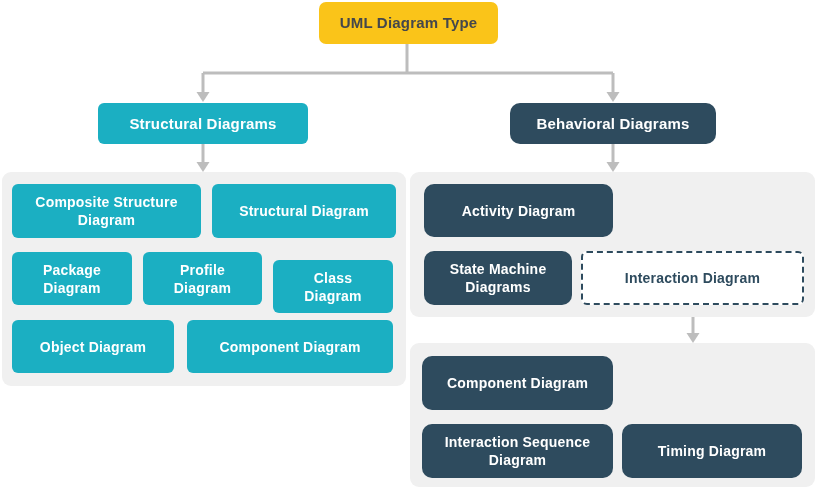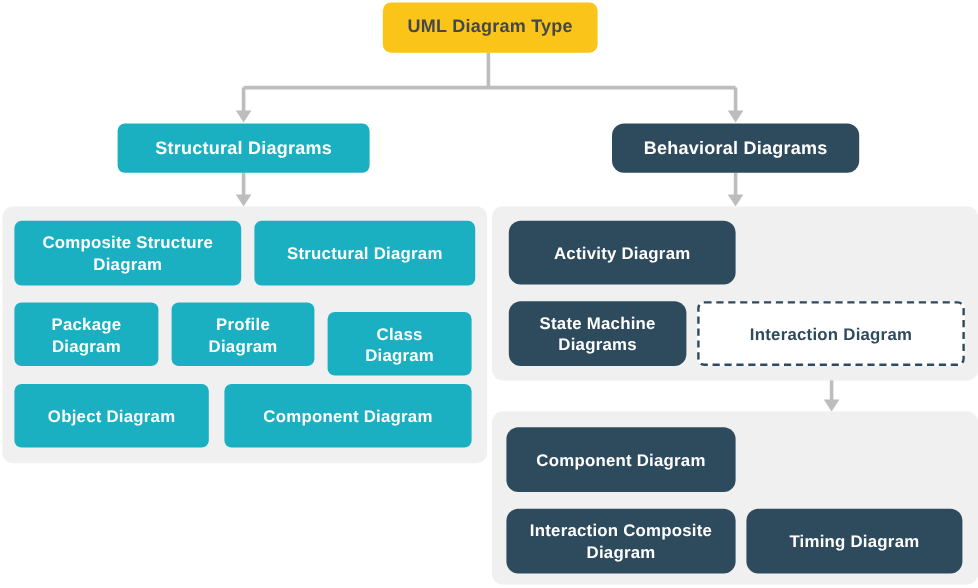--- a/index.html
+++ b/index.html
@@ -84,16 +84,16 @@
   <div class="node leaf teal" style="left:143px;top:252px;width:119px;height:53px">Profile Diagram</div>
   <div class="node leaf teal" style="left:273px;top:260px;width:120px;height:53px">Class Diagram</div>
   <div class="node leaf teal" style="left:12px;top:320px;width:162px;height:53px">Object Diagram</div>
   <div class="node leaf navy" style="left:424px;top:184px;width:189px;height:53px">Activity Diagram</div>
 
   <div class="node leaf teal" style="left:187px;top:320px;width:206px;height:53px">Component Diagram</div>
   <div class="node leaf navy" style="left:424px;top:251px;width:148px;height:54px">State Machine Diagrams</div>
   <div class="node dashed" style="left:581px;top:251px;width:223px;height:54px">Interaction Diagram</div>
 
   <div class="node leaf navy" style="left:422px;top:356px;width:191px;height:54px">Component Diagram</div>
-  <div class="node leaf navy" style="left:422px;top:424px;width:191px;height:54px">Interaction Composite Diagram</div>
+  <div class="node leaf navy" style="left:422px;top:424px;width:191px;height:54px">Interaction Sequence Diagram</div>
   <div class="node leaf navy" style="left:622px;top:424px;width:180px;height:54px">Timing Diagram</div>
 
 </div>
 
 </body></html>

